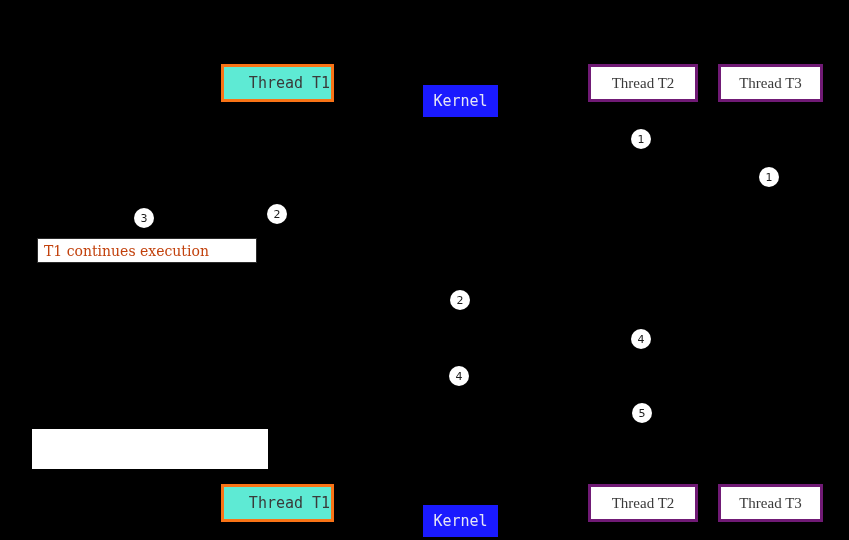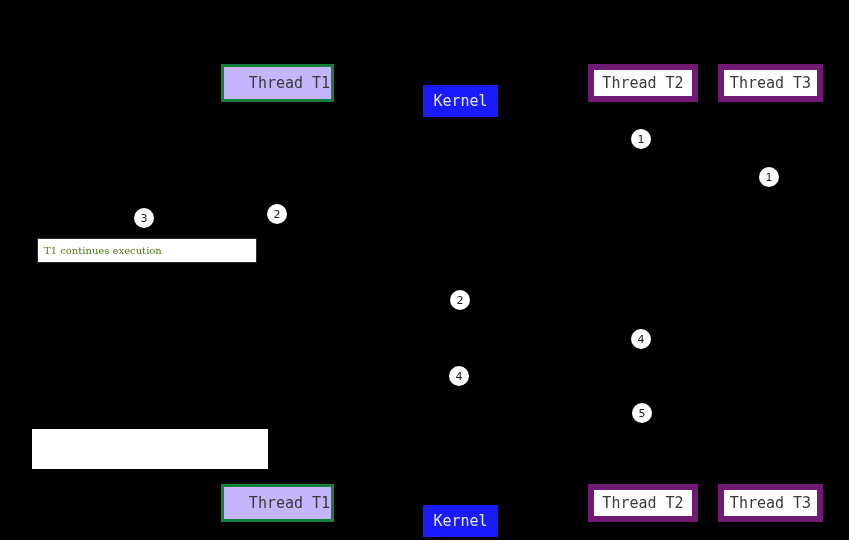--- a/index.html
+++ b/index.html
@@ -23,30 +23,31 @@
     display: flex;
     align-items: center;
     justify-content: center;
     font-family: "DejaVu Sans Mono", monospace;
     font-size: 15px;
     letter-spacing: 0px;
     white-space: nowrap;
     line-height: 1;
   }
   .lifeline-box.thread-t1 {
-    background: #c4b5fd;
-    border: 3px solid #15803d;
+    background: #5eead4;
+    border: 3px solid #f97316;
     color: #3a3a3a;
     padding-left: 24px;
   }
   .lifeline-box.thread-t2,
   .lifeline-box.thread-t3 {
     background: #ffffff;
-    border: 6px solid #701a75;
+    border: 3px solid #701a75;
     color: #3a3a3a;
+    font-family: Liberation Serif, serif;
   }
   .lifeline-box.kernel {
     background: #1a1aff;
     border: none;
     color: #e6e6f5;
     margin-top: 18px;
   }
 
   
   .lifeline-line {
@@ -77,27 +78,27 @@
     font-size: 11px;
     line-height: 1;
   }
 
   
   .note-box {
     position: absolute;
     box-sizing: border-box;
     background: #ffffff;
     border: 1px solid #2b2b2b;
-    color: #4d7c0f;
+    color: #c2410c;
     display: flex;
     align-items: center;
     justify-content: flex-start;
     padding: 0 6px;
     font-family: "DejaVu Serif", serif;
-    font-size: 10px;
+    font-size: 14px;
     white-space: nowrap;
     line-height: 1;
   }
   .note-box.blank {
     border: none;
     background: #ffffff;
   }
 </style>
 </head>
 <body>

